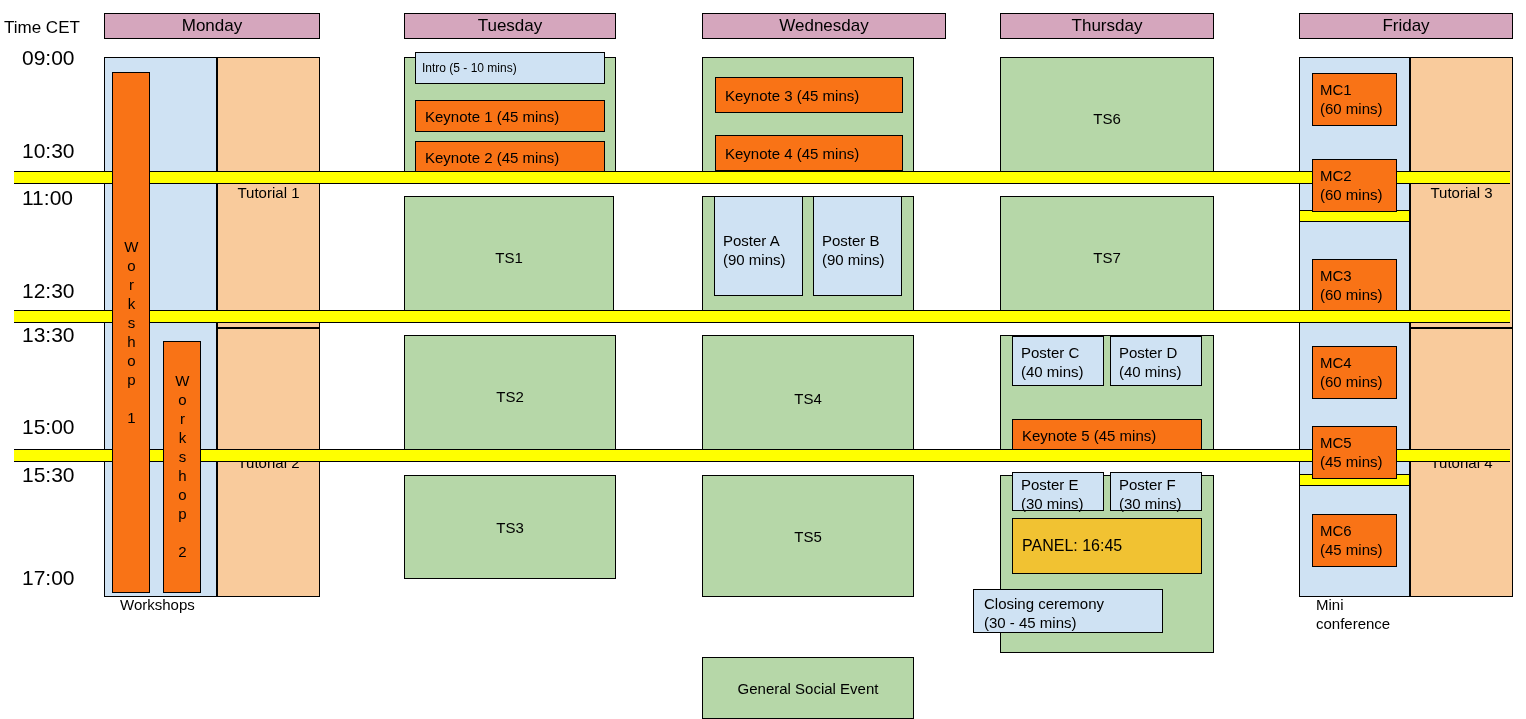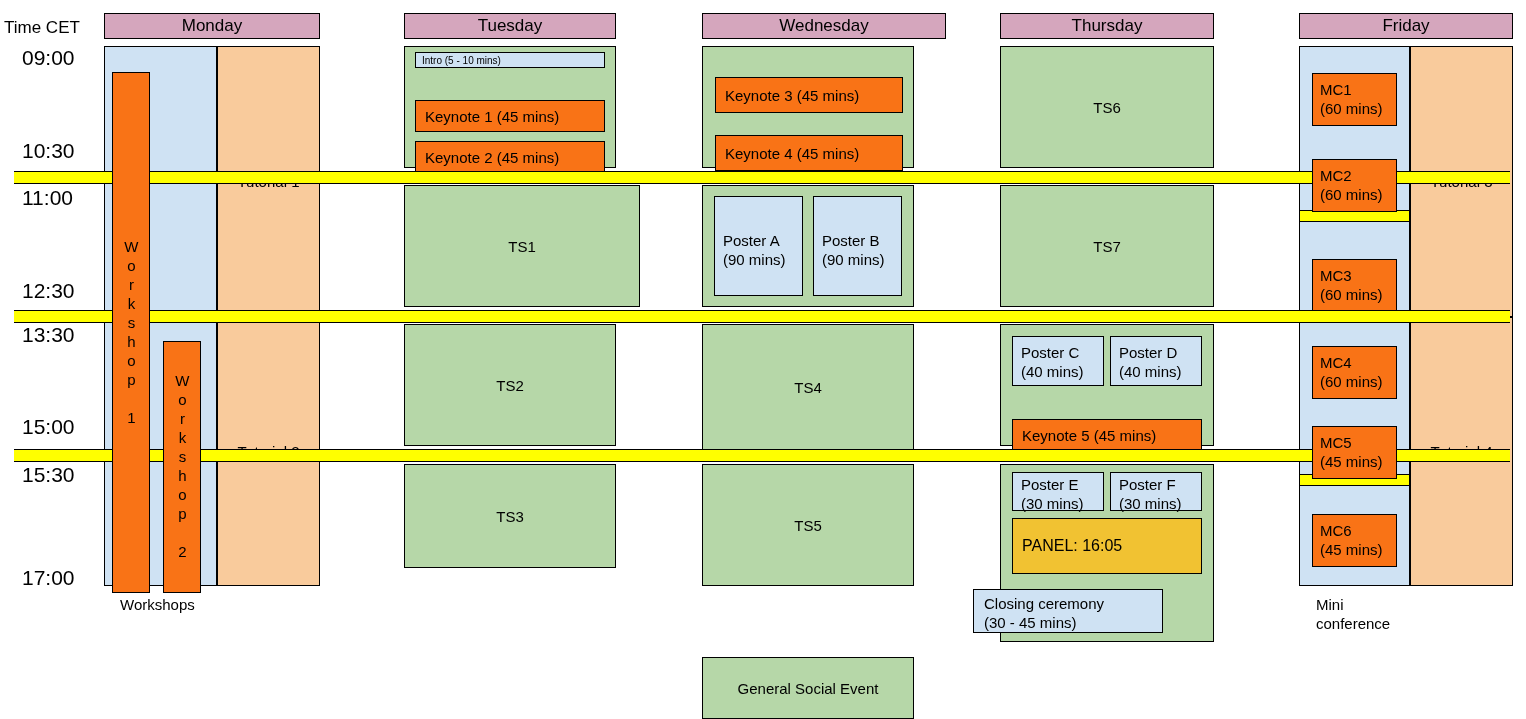--- a/index.html
+++ b/index.html
@@ -91,21 +91,21 @@
     height: 12px;
     z-index: 45;
   }
 
   .caption {
     font-size: 15px;
     line-height: 1.25;
     white-space: pre-line;
   }
 
-  .z-base { z-index: 5; }
+  .z-base { z-index: 5; margin-top: 11px; }
   .z-mid  { z-index: 20; }
   .z-top  { z-index: 60; }
 </style>
 </head>
 <body>
 
 <div id="canvas">
 
   <div class="abs time-header">Time CET</div>
 
@@ -137,31 +137,31 @@
   <div class="abs blk blk-gray vstack z-top" style="left:112px;top:56px;width:38px;height:521px">
     <span style="writing-mode:vertical-rl;text-orientation:upright;letter-spacing:2px;">Workshop 1</span>
   </div>
 
   <div class="abs blk blk-gray vstack z-top" style="left:163px;top:325px;width:38px;height:252px">
     <span style="writing-mode:vertical-rl;text-orientation:upright;letter-spacing:2px;">Workshop 2</span>
   </div>
   <div class="abs caption" style="left:120px;top:596px">Workshops</div>
 
   <div class="abs blk blk-green z-base" style="left:404px;top:46px;width:212px;height:122px"></div>
-  <div class="abs blk blk-blue z-mid" style="left:415px;top:52px;width:190px;height:16px;font-size:10px;">
+  <div class="abs blk blk-blue z-mid" style="left:415px;top:52px;width:190px;height:32px;font-size:12px;">
     <div class="vcenter-left" style="height:100%;padding-left:6px;">Intro (5 - 10 mins)</div>
   </div>
   <div class="abs blk blk-gray vcenter-left z-mid" style="left:415px;top:84px;width:190px;height:32px">
     <span>Keynote 1 (45 mins)</span>
   </div>
   <div class="abs blk blk-gray vcenter-left z-mid" style="left:415px;top:125px;width:190px;height:32px">
     <span>Keynote 2 (45 mins)</span>
   </div>
 
-  <div class="abs blk blk-green center z-base" style="left:404px;top:185px;width:236px;height:122px">
+  <div class="abs blk blk-green center z-base" style="left:404px;top:185px;width:210px;height:122px">
     <span>TS1</span>
   </div>
   <div class="abs blk blk-green center z-base" style="left:404px;top:324px;width:212px;height:122px">
     <span>TS2</span>
   </div>
   <div class="abs blk blk-green center z-base" style="left:404px;top:464px;width:212px;height:104px">
     <span>TS3</span>
   </div>
 
   <div class="abs blk blk-green z-base" style="left:702px;top:46px;width:212px;height:122px"></div>
@@ -212,21 +212,21 @@
   <div class="abs blk blk-green z-base" style="left:1000px;top:464px;width:214px;height:178px"></div>
   <div class="abs blk blk-blue z-mid" style="left:1012px;top:472px;width:92px;height:39px">
     <div class="abs caption" style="left:8px;top:3px">Poster E
 (30 mins)</div>
   </div>
   <div class="abs blk blk-blue z-mid" style="left:1110px;top:472px;width:92px;height:39px">
     <div class="abs caption" style="left:8px;top:3px">Poster F
 (30 mins)</div>
   </div>
   <div class="abs blk blk-amber vcenter-left z-mid" style="left:1012px;top:518px;width:190px;height:56px;font-size:16px;">
-    <span>PANEL:  16:05</span>
+    <span>PANEL:  16:45</span>
   </div>
   <div class="abs blk blk-blue z-mid" style="left:973px;top:589px;width:190px;height:44px">
     <div class="abs caption" style="left:10px;top:5px">Closing ceremony
 (30 - 45 mins)</div>
   </div>
 
   <div class="abs blk blk-blue z-base" style="left:1299px;top:46px;width:111px;height:540px"></div>
   <div class="abs blk blk-orange center z-base" style="left:1410px;top:46px;width:103px;height:271px">
     <span>Tutorial 3</span>
   </div>

